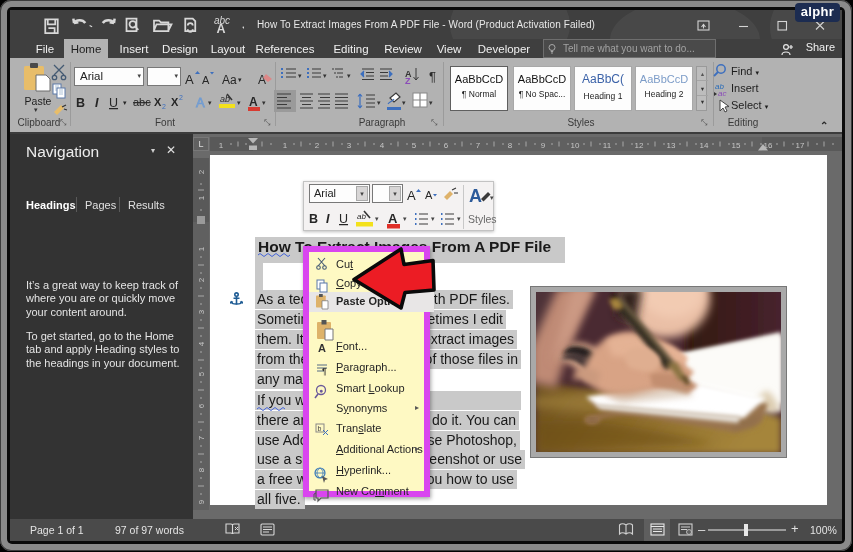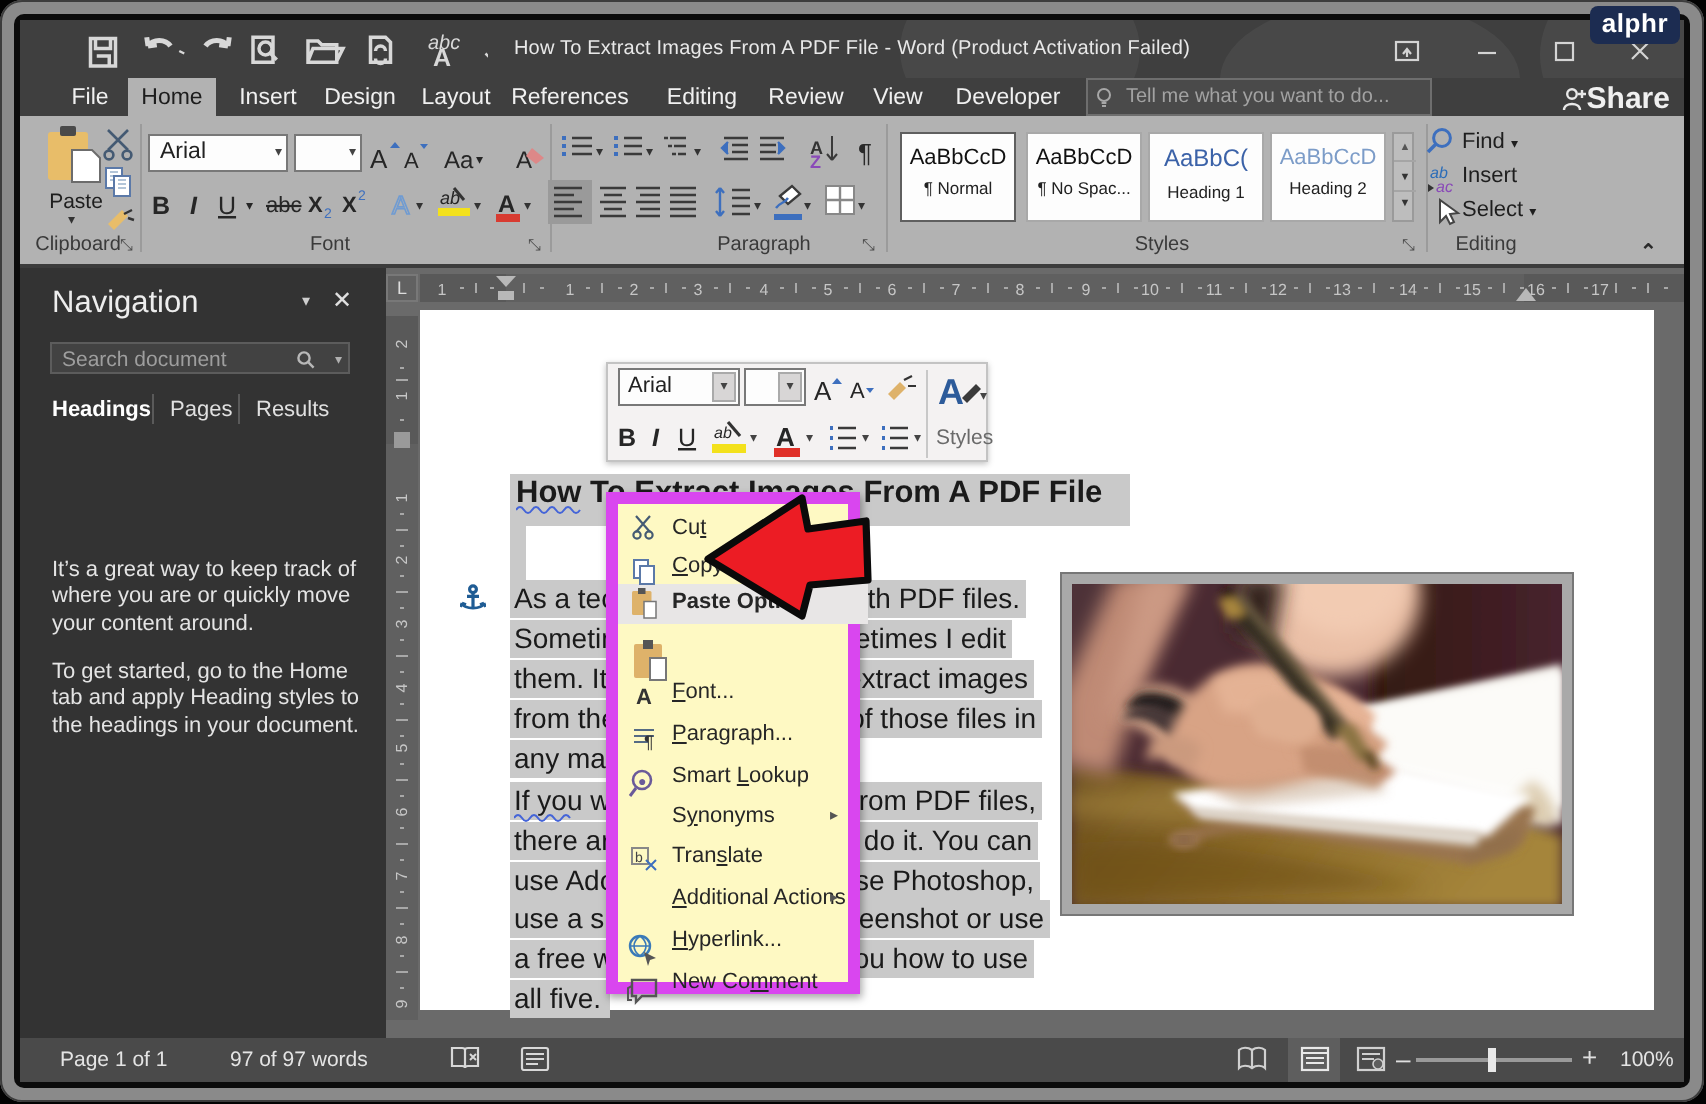--- a/index.html
+++ b/index.html
@@ -16,21 +16,21 @@
 .blob { position:absolute; border-radius:50%; background:rgba(255,255,255,0.05); }
 #title { position:absolute; top:9px; left:0; width:100%; text-align:center; font-size:10px; color:#e8e8e8; letter-spacing:0.1px; }
 .qat { position:absolute; top:4px; color:#d8d8d8; }
 .winbtn { position:absolute; top:11px; color:#d4d4d4; font-size:13px; }
 
 #tabrow { position:absolute; left:0; top:29px; width:832px; height:19px; background:#3f3f3f; }
 .tab { position:absolute; top:0; height:19px; line-height:20px; color:#f0f0f0; font-size:11.5px; text-align:center; }
 #hometab { position:absolute; background:#b2b2b2; color:#1d1d1d; }
 #tellbox { position:absolute; left:533px; top:0px; width:173px; height:19px; background:#4a4a4a;
   border:1px solid #6e6e6e; color:#a2a2a2; font-size:10px; line-height:18px; padding-left:19px; }
-#share { position:absolute; right:7px; top:2px; color:#f0f0f0; font-size:15px;font-weight:bold; }
+#share { position:absolute; right:7px; top:2px; color:#f0f0f0; font-size:11px; }
 
 #ribbon { position:absolute; left:0; top:48px; width:832px; height:76px; background:#b2b2b2; border-bottom:2px solid #3c3c3c; }
 .gsep { position:absolute; top:4px; height:64px; width:1px; background:#9b9b9b; }
 .glabel { position:absolute; top:59px; font-size:10px; color:#3a3a3a; text-align:center; }
 .launch { position:absolute; top:60px; font-size:8px; color:#4a4a4a; }
 .combo { position:absolute; background:#fdfdfd; border:1px solid #787878; }
 .combo .arr { position:absolute; right:2px; top:4px; font-size:7px; color:#444; }
 
 #nav { position:absolute; left:0; top:124px; width:183px; height:385px; background:#333333; color:#dcdcdc; }
 
@@ -267,28 +267,20 @@
         <text x="708" y="38" font-size="8" fill="#8a4bb8" font-style="italic">ac</text>
         <path d="M704 34 l3 2 l-3 2" fill="#333"></path>
         <path d="M710 42 l0 11 l3 -3 l2 4 l2 -1 l-2 -4 l4 -0.5 z" fill="#fff" stroke="#444" stroke-width="1"></path>
       </g>
     </svg>
   </div>
   <div id="nav">
     <div style="position:absolute;left:16px;top:9px;font-size:15.5px;color:#ededed;">Navigation</div>
     <div style="position:absolute;left:141px;top:12px;font-size:8px;color:#cfcfcf;">▾</div>
     <div style="position:absolute;left:156px;top:9px;font-size:12px;color:#e0e0e0;">✕</div>
-    <div style="position:absolute;left:15px;top:37px;width:150px;height:16px;background:#424242;border:1px solid #5c5c5c;">
-      <span style="position:absolute;left:5px;top:2px;font-size:10.5px;color:#9e9e9e;">Search document</span>
-      <svg style="position:absolute;right:16px;top:3px;" width="10" height="10" viewBox="0 0 10 10">
-            <circle cx="4" cy="4" r="2.8" fill="none" stroke="#b8b8b8" stroke-width="1.2"></circle>
-            <path d="M6.2 6.2 l2.6 2.6" stroke="#b8b8b8" stroke-width="1.2"></path>
-          </svg>
-      <span style="position:absolute;right:3px;top:4px;font-size:7px;color:#b0b0b0;">▾</span>
-    </div>
     <div style="position:absolute;left:16px;top:65px;font-size:11px;color:#fff;font-weight:bold;">Headings</div>
     <div style="position:absolute;left:66px;top:63px;width:1px;height:15px;background:#5a5a5a;"></div>
     <div style="position:absolute;left:75px;top:65px;font-size:11px;color:#e0e0e0;">Pages</div>
     <div style="position:absolute;left:109px;top:63px;width:1px;height:15px;background:#5a5a5a;"></div>
     <div style="position:absolute;left:118px;top:65px;font-size:11px;color:#e0e0e0;">Results</div>
     <div style="position:absolute;left:16px;top:145px;width:158px;font-size:11px;line-height:13.4px;color:#e4e4e4;">It’s a great way to keep track of where you are or quickly move your content around.</div>
     <div style="position:absolute;left:16px;top:196px;width:160px;font-size:11px;line-height:13.4px;color:#e4e4e4;">To get started, go to the Home tab and apply Heading styles to the headings in your document.</div>
   </div>
   <div id="docarea">
     <div id="hruler">
@@ -382,21 +374,20 @@
       <div class="hl" style="left:45px;top:236px;width:266px;height:19px;"></div>
       <div class="hl" style="left:45px;top:256px;width:264px;height:19px;"></div>
       <div class="hl" style="left:45px;top:275.5px;width:265px;height:19px;"></div>
       <div class="hl" style="left:45px;top:295px;width:270px;height:19px;"></div>
       <div class="hl" style="left:45px;top:315px;width:262px;height:19px;"></div>
       <div class="hl" style="left:45px;top:334.5px;width:50px;height:19px;"></div>
       <div class="dtext" style="left:47px;top:237px;">If you wan</div>
       <svg style="position:absolute;left:47px;top:252px;" width="30" height="4" viewBox="0 0 30 4">
             <path d="M0 2 q2 -3 4 0 q2 3 4 0 q2 -3 4 0 q2 3 4 0 q2 -3 4 0 q2 3 4 0 q2 -3 4 0" fill="none" stroke="#4464d8" stroke-width="1"></path>
           </svg>
-      <div class="dtext dright" style="left:180px;top:237px;width:128px;">rom PDF files,</div>
       <div class="dtext" style="left:47px;top:257px;">there are</div>
       <div class="dtext dright" style="left:180px;top:257px;width:126px;">do it. You can</div>
       <div class="dtext" style="left:47px;top:276.5px;">use Adob</div>
       <div class="dtext dright" style="left:175px;top:276.5px;width:132px;">use Photoshop,</div>
       <div class="dtext" style="left:47px;top:296px;">use a sni</div>
       <div class="dtext dright" style="left:175px;top:296px;width:137px;">reenshot or use</div>
       <div class="dtext" style="left:47px;top:316px;">a free we</div>
       <div class="dtext dright" style="left:180px;top:316px;width:124px;">ou how to use</div>
       <div class="dtext" style="left:47px;top:335.5px;">all five.</div>
 

